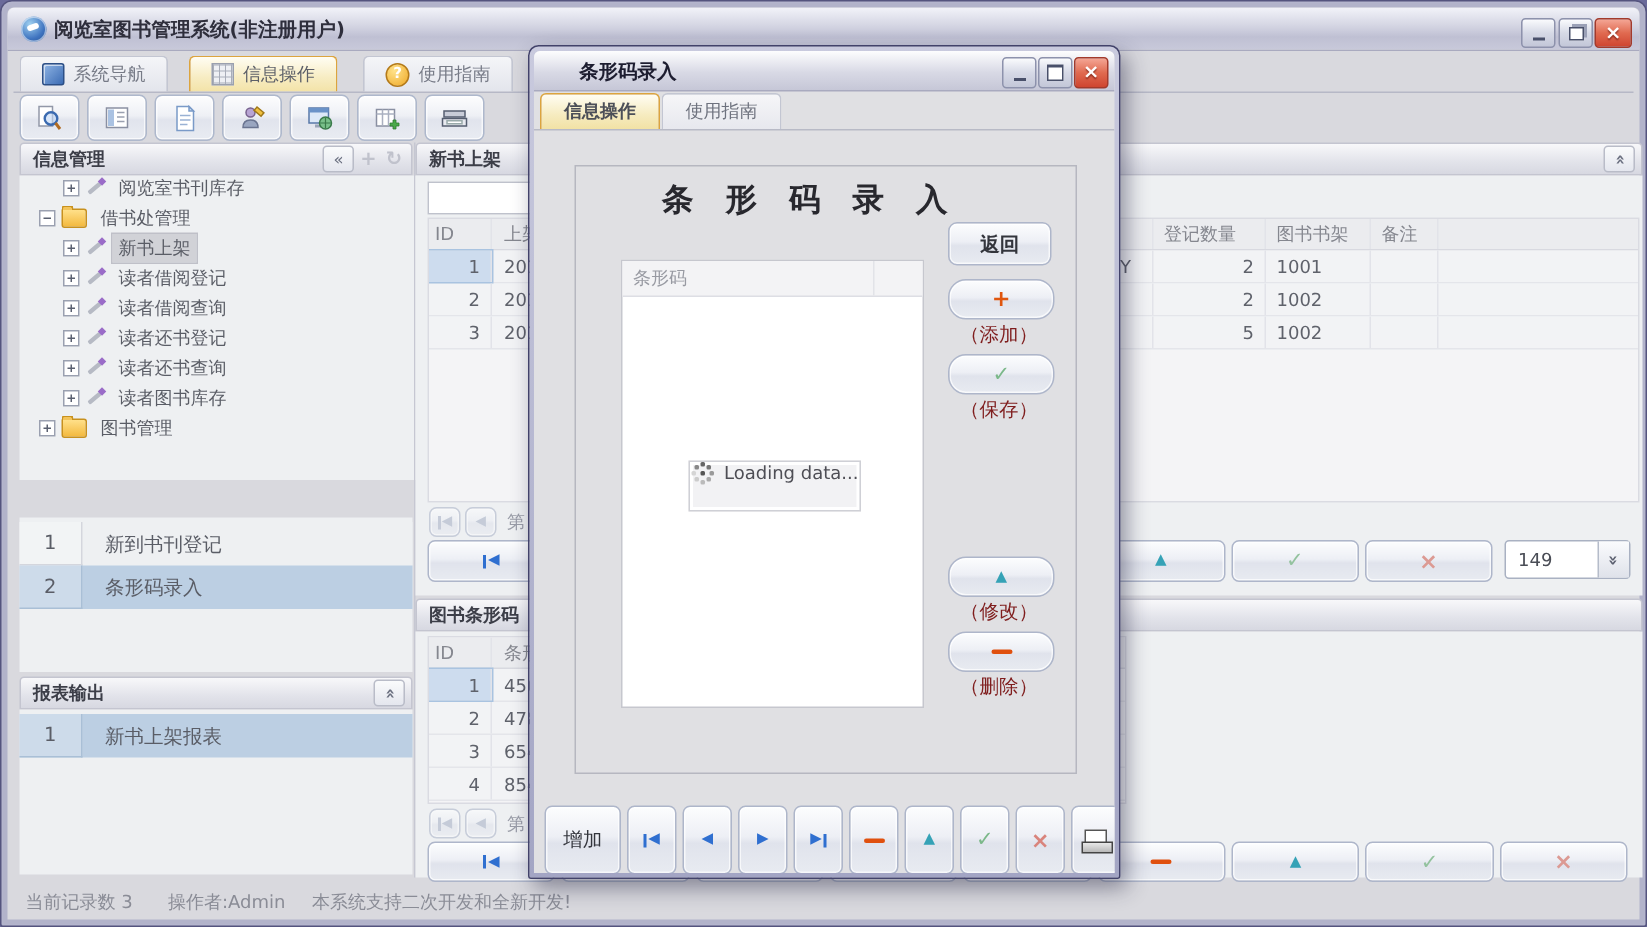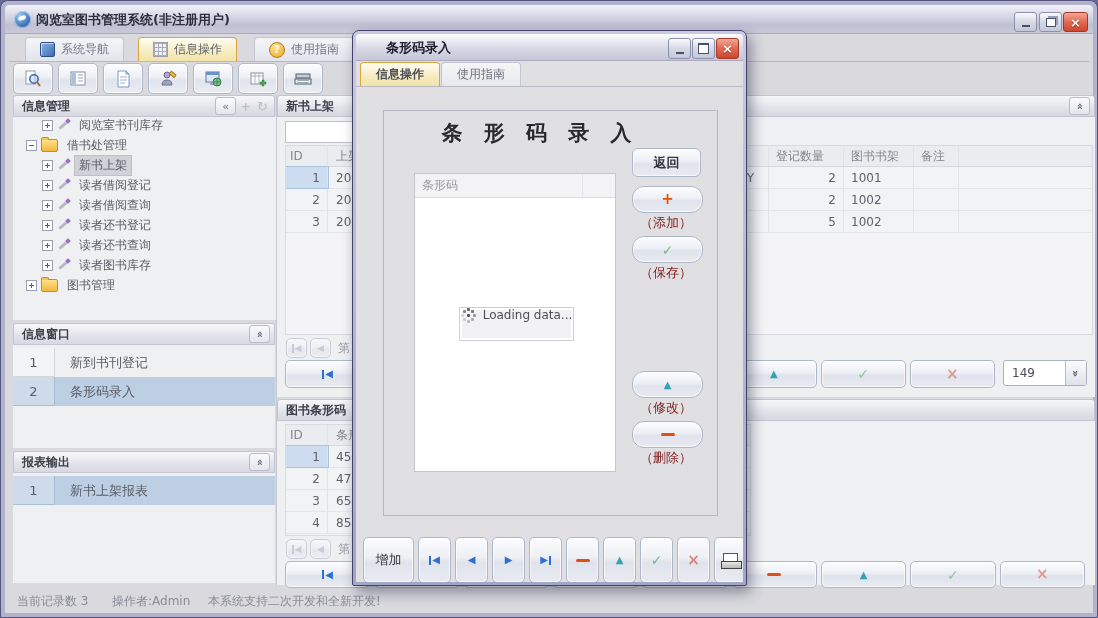--- a/index.html
+++ b/index.html
@@ -13,21 +13,21 @@
   .app-logo::after{content:"";position:absolute;left:4px;top:5px;width:8px;height:4px;border-radius:4px;background:#fff;transform:rotate(-20deg);}
   .title-text{position:absolute;left:31px;top:6px;font-size:13px;font-weight:bold;color:#2e2e3c;}
   .wbtn{position:absolute;top:7px;width:21px;height:18px;border-radius:3px;border:1px solid #8d92ac;background:linear-gradient(180deg,#fafbfd,#d6d9e6 50%,#c3c7d8);display:flex;align-items:center;justify-content:center;}
   .wbtn.close{border-color:#a23a2c;background:linear-gradient(180deg,#f4a695,#e06a50 50%,#cf4530);}
   .g-min{width:8px;height:2px;background:#49506a;margin-top:8px;}
   .g-restore{width:8px;height:7px;border:1px solid #49506a;background:#fff;box-shadow:2px -2px 0 -0px #9aa0b6;}
   .g-box{width:9px;height:8px;border:1px solid #49506a;border-top-width:2px;background:#fff;}
   .g-x{color:#fff;font-weight:bold;font-size:13px;line-height:1;text-shadow:0 1px 1px rgba(100,20,10,.6);}
   
   .tabbar{position:absolute;left:4px;right:4px;top:29px;height:27px;border-bottom:1px solid #b6b8c6;}
-  .mtab{position:absolute;top:3px;height:23px;border:1px solid #c3c6d2;border-bottom:none;border-radius:4px 4px 0 0;background:linear-gradient(180deg,#f4f5f8,#e3e5ec);display:flex;align-items:center;gap:6px;padding:0 14px;font-size:12px;color:#767a86;margin-left:12px;}
+  .mtab{position:absolute;top:3px;height:23px;border:1px solid #c3c6d2;border-bottom:none;border-radius:4px 4px 0 0;background:linear-gradient(180deg,#f4f5f8,#e3e5ec);display:flex;align-items:center;gap:6px;padding:0 14px;font-size:12px;color:#767a86;}
   .mtab.active{border-color:#dca43e;background:linear-gradient(180deg,#fffdf3,#f7ecc2 60%,#f3e3a8);color:#5c5f68;}
   .ic-bluesq{width:13px;height:13px;border:1px solid #2c4f86;border-radius:2px;background:linear-gradient(135deg,#8fb4e4,#3c6cb4);box-shadow:inset 1px 1px 0 rgba(255,255,255,.6);}
   .ic-grid{width:13px;height:13px;border:1px solid #9aa0ae;background-image:linear-gradient(#a8adb9 1px,transparent 1px),linear-gradient(90deg,#a8adb9 1px,transparent 1px);background-size:4px 4px;background-color:#eef0f4;}
   .ic-help{width:14px;height:14px;border-radius:50%;border:1px solid #b37a1a;background:radial-gradient(circle at 35% 30%,#ffe28a,#efa927);color:#fff;font-size:10px;font-weight:bold;display:flex;align-items:center;justify-content:center;}
   .ic-help::before{content:"?";}
   
   .toolbar{position:absolute;left:8px;top:58px;height:31px;display:flex;gap:5px;}
   .tbtn{width:38px;height:29px;border:1px solid #aeb8cc;border-radius:5px;background:linear-gradient(180deg,#fdfdfe,#eef0f5 45%,#e1e4ed 55%,#e9ecf2);box-shadow:inset 0 0 0 1px rgba(255,255,255,.7);display:flex;align-items:center;justify-content:center;}
   
   .b3{border:1px solid #aeb6ca;border-radius:5px;background:linear-gradient(180deg,#fcfdfe,#edeff5 45%,#e0e3ec 55%,#e8ebf1);box-shadow:inset 0 0 0 1px rgba(255,255,255,.7);display:flex;align-items:center;justify-content:center;}
@@ -274,27 +274,20 @@
             <span class="tool-ic"></span>
           <span class="tlabel">读者图书库存</span>
         </div>
         <div class="trow lvl0">
           <span class="expbox plus"></span>
             <span class="folder-ic"></span>
           <span class="tlabel">图书管理</span>
         </div>
       </div>
 
-      <div class="phdr" style="left:8px;top:318px;width:262px;">
-        <span>信息窗口</span>
-        <span class="sp"></span>
-        <span class="hbtn">
-            <span class="i-chevup"></span>
-          </span>
-      </div>
       <div class="panelbody" style="left:8px;top:340px;width:262px;height:103px;">
         <div class="numrow" style="top:3px;">
           <span class="numcell">1</span>
           <span class="numlabel">新到书刊登记</span>
         </div>
         <div class="numrow sel" style="top:32px;">
           <span class="numcell">2</span>
           <span class="numlabel">条形码录入</span>
         </div>
       </div>

